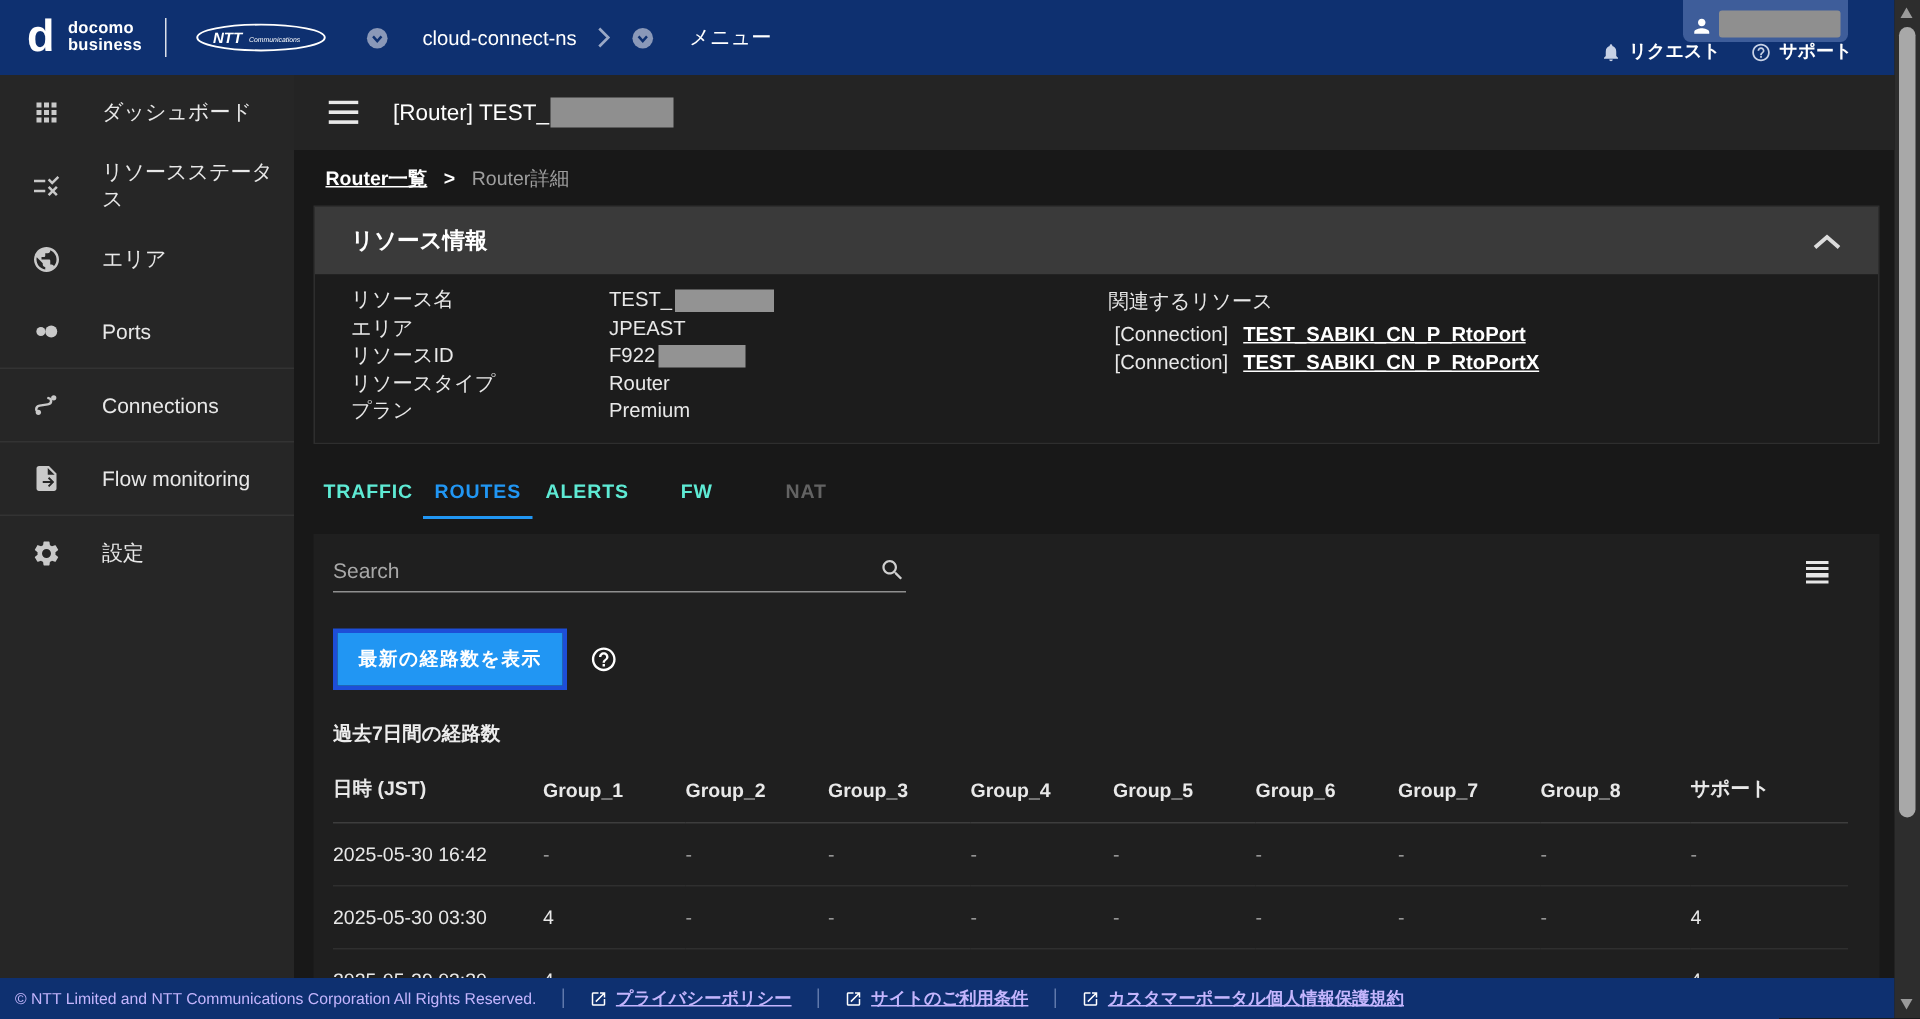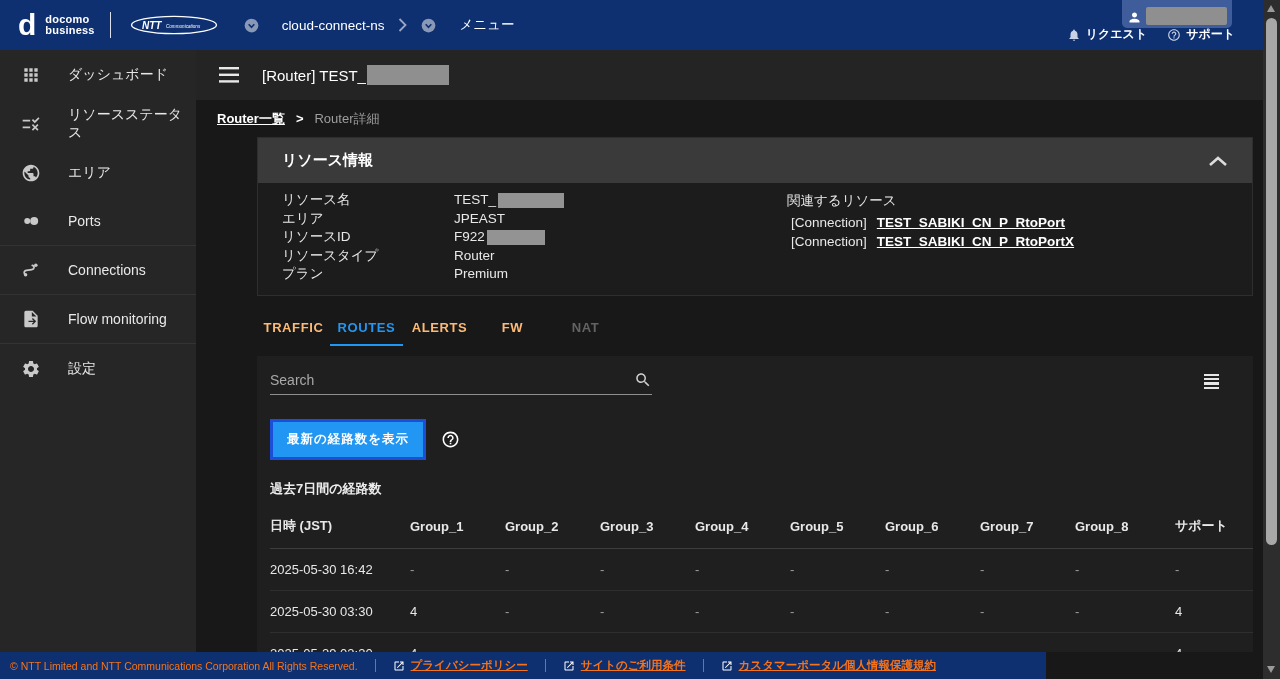--- a/index.html
+++ b/index.html
@@ -34,21 +34,21 @@
 
   
   .main { position:absolute; left:196px; top:50px; right:17px; bottom:27px; background:#181818; overflow:hidden; }
   .main-header { height:50px; background:#242424; display:flex; align-items:center; padding:0 23px; gap:23px; }
   .main-title { color:#fff; font-size:15px; display:flex; align-items:center; }
   .title-redact { display:inline-block; width:82px; height:20px; background:#8f8f8f; margin-left:1px; }
   .breadcrumb { height:37px; display:flex; align-items:center; padding:0 21px; font-size:13px; }
   .bc-parent { color:#fff; font-weight:bold; text-decoration:underline; cursor:pointer; }
   .bc-sep { color:#fff; font-weight:bold; margin:0 11px; }
   .bc-current { color:#9e9e9e; }
-  .content { padding:0 10px 0 29px;margin-left:32px; }
+  .content { padding:0 10px 0 13px; }
 
   
   .resource-panel { border:1px solid #2e2e2e; }
   .panel-header { height:45px; background:#3a3a3a; display:flex; align-items:center;
     justify-content:space-between; padding:0 24px; }
   .panel-title { color:#fff; font-size:15px; font-weight:bold; }
   .panel-body { background:#1c1c1c; display:flex; padding:8px 24px 14px; height:112px; }
   .res-left { width:505px; flex:0 0 auto; }
   .res-row { display:flex; line-height:18.6px; font-size:13.5px; color:#e8e8e8; }
   .res-label { width:172px; flex:0 0 auto; }
@@ -56,21 +56,21 @@
   .val-redact { display:inline-block; height:15px; background:#939393; margin-left:2px; }
   .w66 { width:66px; } .w58 { width:58px; }
   .res-right { flex:1; font-size:13.5px; color:#e8e8e8; }
   .related-title { line-height:19px; margin-bottom:3px; }
   .related-row { display:flex; gap:10px; line-height:19px; padding-left:4px; }
   .related-link { color:#fff; font-weight:bold; text-decoration:underline; cursor:pointer; }
 
   
   .tabs { display:flex; margin-top:16px; height:34px; }
   .tab { width:73px; text-align:center; font-size:13px; font-weight:bold; letter-spacing:.6px;
-    color:#fdba74; padding-top:8px; cursor:pointer; }
+    color:#5eead4; padding-top:8px; cursor:pointer; }
   .tab.active { color:#2196f3; border-bottom:2.5px solid #2196f3; }
   .tab.disabled { color:#636363; cursor:default; }
 
   
   .card { margin-top:10px; background:#1f1f1f; height:297px; padding:0 13px; position:relative; overflow:hidden; }
   .search-row { padding-top:15px; }
   .search-field { width:382px; border-bottom:1px solid #8f8f8f; display:flex; align-items:center; padding-bottom:5px; }
   .search-field input { flex:1; background:transparent; border:none; outline:none; color:#ddd; font-size:14px;
     font-family:"Liberation Sans", sans-serif; }
   .search-field input::placeholder { color:#a8a8a8; }
@@ -83,22 +83,22 @@
   .help-btn { display:flex; align-items:center; cursor:pointer; color:#fff; }
   .card-subtitle { margin-top:20px; font-size:13px; font-weight:bold; color:#ececec; }
   table.routes { margin-top:9px; width:1010px; border-collapse:collapse; table-layout:fixed; }
   table.routes th { text-align:left; font-size:13px; font-weight:bold; color:#e8e8e8;
     padding:10px 0 13px; border-bottom:1px solid #3d3d3d; }
   table.routes td { text-align:left; font-size:13px; color:#e8e8e8; padding:13px 0 13px;
     border-bottom:1px solid #2f2f2f; }
   table.routes td.dim { color:#9e9e9e; }
 
   
-  .footer { position:absolute; bottom:0; left:0; width:1046px; height:27px; background:#0e3070;
-    display:flex; align-items:center; padding:0 10px; color:#f97316; z-index:6; }
+  .footer { position:absolute; bottom:0; left:0; width:1263px; height:27px; background:#0e3070;
+    display:flex; align-items:center; padding:0 10px; color:#c4b5fd; z-index:6; }
   .copyright { font-size:10.5px; }
   .foot-sep { width:1px; height:13px; background:#5f78ab; margin:0 17px; }
   .foot-link { display:flex; align-items:center; gap:6px; font-size:11.5px; cursor:pointer; }
   .foot-link span { text-decoration:underline; font-weight:bold; }
 
   
   .scrollbar { position:absolute; right:0; top:0; width:17px; height:679px; background:#2d2d2d; z-index:10; }
   .sb-arrow-up { position:absolute; top:5px; left:4px; width:0; height:0;
     border-left:4.5px solid transparent; border-right:4.5px solid transparent; border-bottom:7px solid #9a9a9a; }
   .sb-arrow-down { position:absolute; bottom:6px; left:4px; width:0; height:0;

